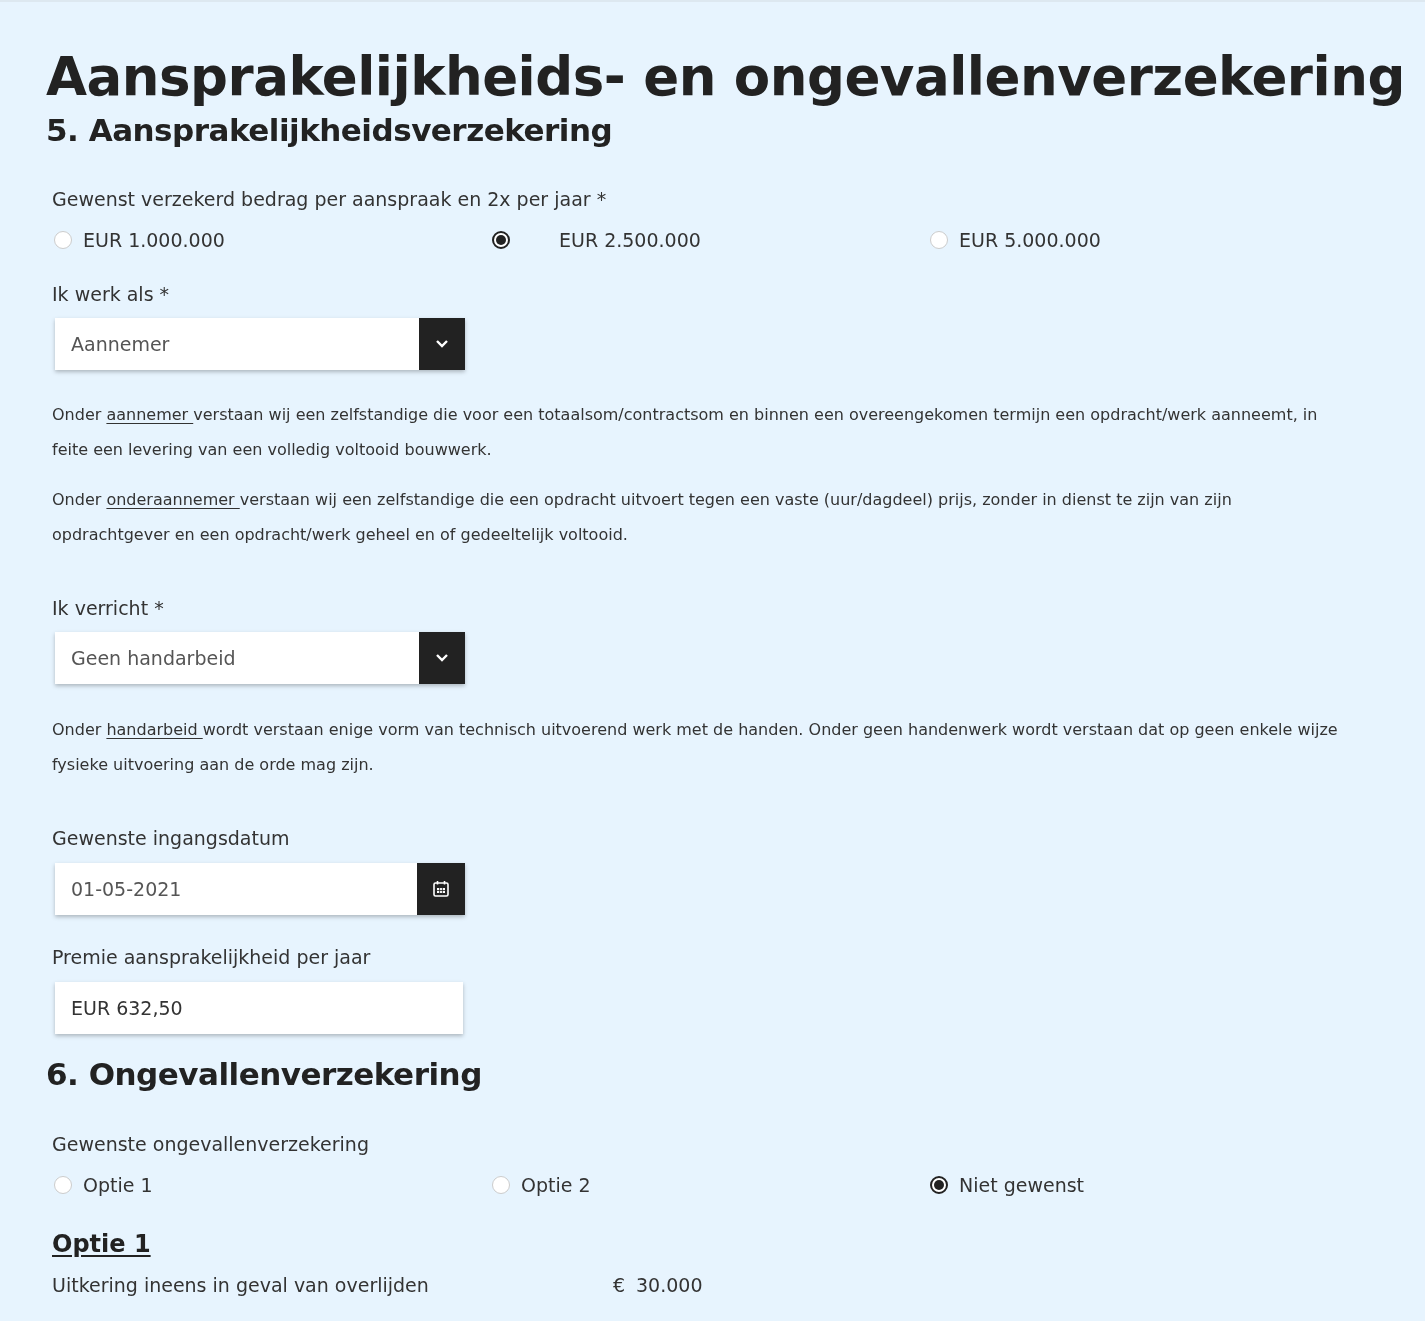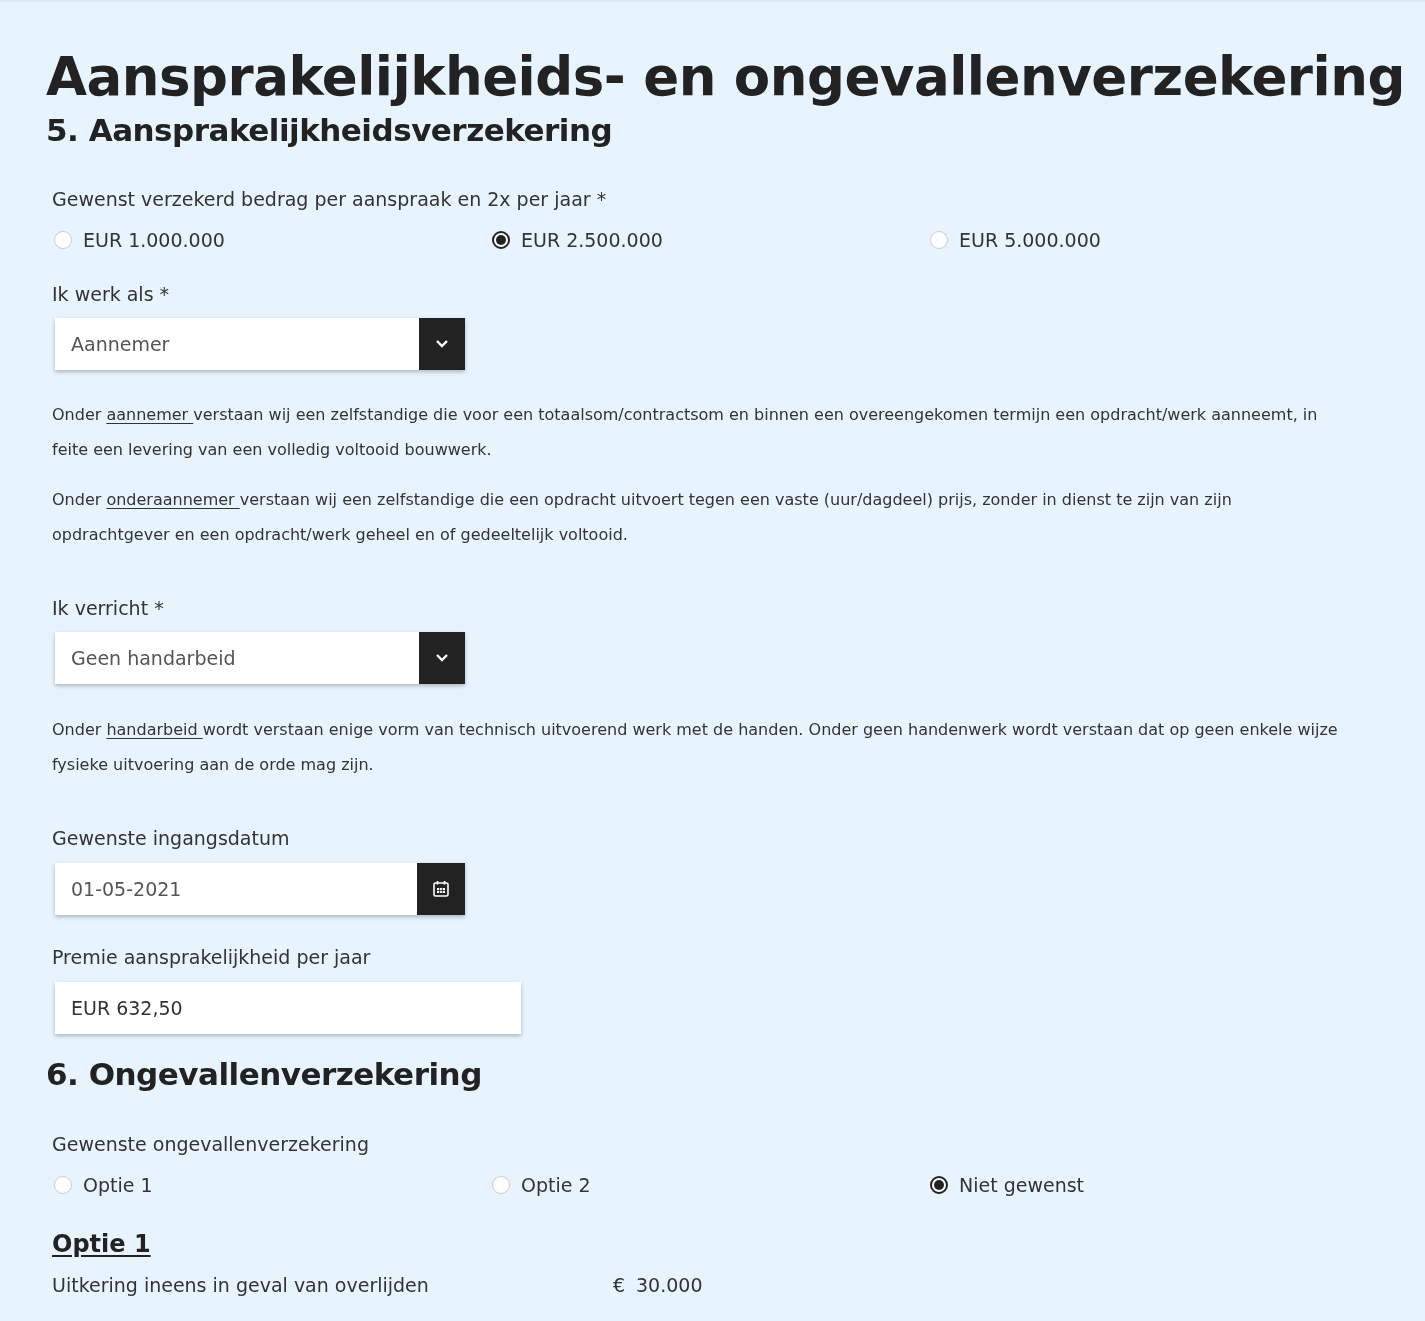--- a/index.html
+++ b/index.html
@@ -45,21 +45,21 @@
   .select .btn {
     width: 46px; height: 52px; background: #222;
     display: flex; align-items: center; justify-content: center;
   }
   .para {
     left: 52px; width: 1300px;
     font-size: 16px; line-height: 35px; color: #333;
   }
   .para u { text-decoration: underline; text-underline-offset: 3px; }
   .input {
-    width: 466px; height: 52px; background: #fff;
+    width: 408px; height: 52px; background: #fff;
     box-shadow: 0 2px 4px rgba(0,0,0,0.25);
     display: flex; align-items: center; box-sizing: border-box;
     padding-left: 16px; font-size: 19px; color: #333;
   }
   .optie-title {
     left: 52px; top: 1228px;
     font-size: 24px; font-weight: bold; color: #222;
     text-decoration: underline; text-underline-offset: 3px;
   }
 </style>
@@ -69,21 +69,21 @@
 <div class="abs h1">Aansprakelijkheids- en ongevallenverzekering</div>
 
 <div class="abs h2" style="left:46px; top:110px;">5. Aansprakelijkheidsverzekering</div>
 
 <div class="abs label" style="left:52px; top:186px;">Gewenst verzekerd bedrag per aanspraak en 2x per jaar *</div>
 
 <div class="abs radio-row" style="left:54px; top:225px;">
   <span class="radio"></span>
   <span class="label">EUR 1.000.000</span>
 </div>
-<div class="abs radio-row" style="left:492px; top:225px;">
+<div class="abs radio-row" style="left:492px; top:225px;gap:38px;">
   <span class="radio checked"></span>
   <span class="label">EUR 2.500.000</span>
 </div>
 <div class="abs radio-row" style="left:930px; top:225px;">
   <span class="radio"></span>
   <span class="label">EUR 5.000.000</span>
 </div>
 
 <div class="abs label" style="left:52px; top:281px;">Ik werk als *</div>
 <div class="abs select" style="left:55px; top:316px;">

